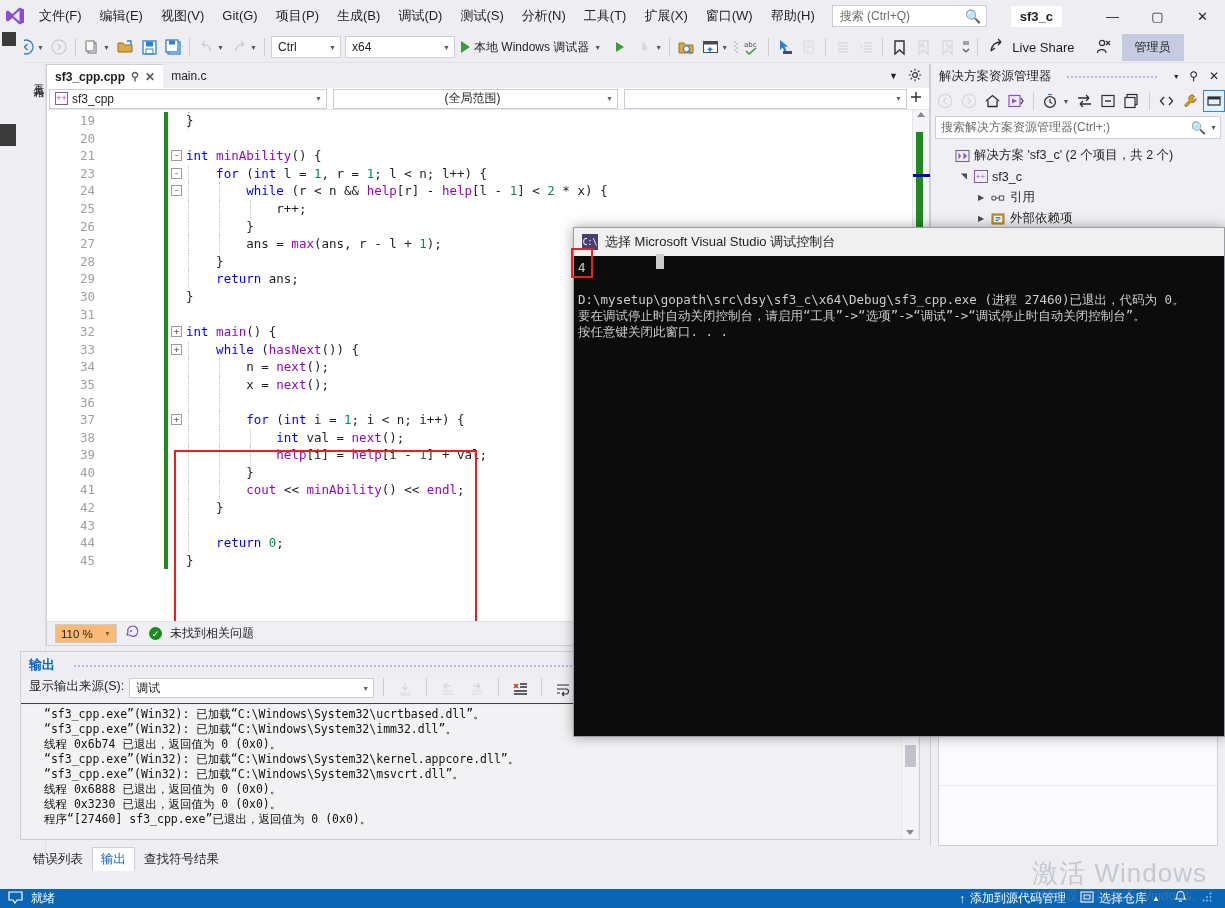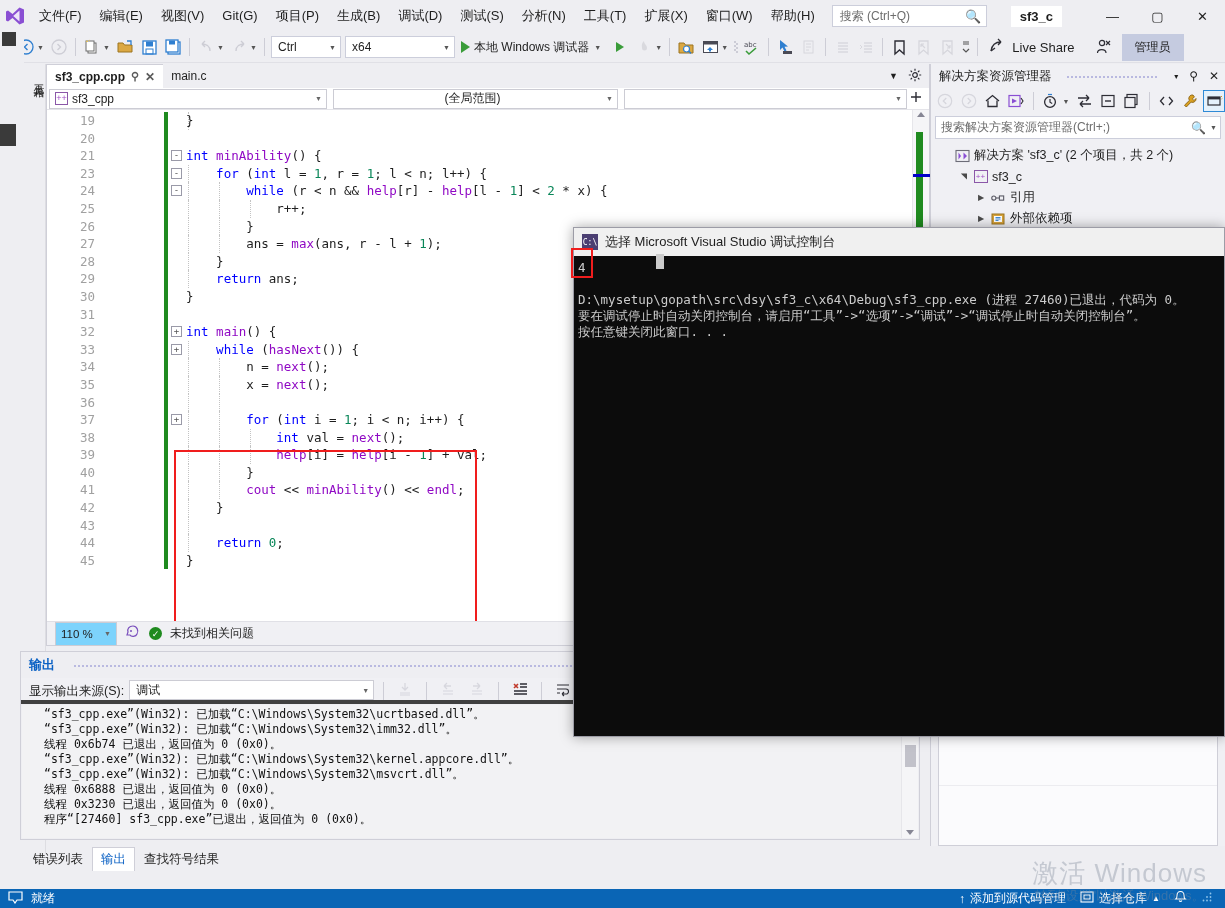--- a/index.html
+++ b/index.html
@@ -142,41 +142,41 @@
     border-left:4px solid transparent;border-right:4px solid transparent;border-top:5px solid #868694;}
   .vscroll .grn{ position:absolute; left:3px; top:22px; width:7px; height:174px; background:#1f8a1f;}
   .vscroll .blu{ position:absolute; left:0px; top:64px; width:17px; height:3px; background:#0000c8;}
   .vscroll .thumb{ position:absolute; left:3px; top:150px; width:11px; height:12px; background:#c2c2ca;}
   .vscroll .thumb2{ position:absolute; left:3px; top:195px; width:11px; height:50px; background:#c2c2ca;}
 
   .zoombar{
     position:absolute; left:0; bottom:0; height:24px; width:100%;
     background:#f0f0f4; border-top:1px solid #e0e0e6; display:flex; align-items:center; padding-left:8px; gap:8px;
   }
-  .zoomcombo{ height:24px; width:62px; border:1px solid #ccccd4; background:#7dd3fc;
+  .zoomcombo{ height:19px; width:62px; border:1px solid #ccccd4; background:#fdba74;
     display:flex; align-items:center; padding:0 5px 0 5px; font-size:11.5px;}
   .zoomcombo .cc{ margin-left:auto; font-size:7px; color:#666;}
   .ok-circle{ width:13px;height:13px;border-radius:50%;background:#1f8a1f;color:#fff;
      display:inline-flex;align-items:center;justify-content:center;font-size:9px;}
 
   
   .output-pane{
     position:absolute; left:20px; top:651px; width:900px; height:189px;
     background:#eeeef2; border:1px solid #cfcfd8;
   }
   .out-header{
     height:26px; display:flex; align-items:center; padding-left:8px; font-size:13px; color:#1e1e1e; position:relative;
   }
   .out-header .dots{
     position:absolute; left:52px; right:120px; top:12px; height:3px;
     background-image:radial-gradient(#b9b9e0 1px, transparent 1px); background-size:4px 4px;
   }
   .out-toolbar{
-    height:26px; background:#f0f0f4; display:flex; align-items:flex-end; gap:5px; padding-left:8px;
-    border-bottom:4px solid #404040;
+    height:26px; background:#f0f0f4; display:flex; align-items:flex-start; gap:5px; padding-left:8px;
+    border-bottom:1px solid #404040;
   }
   .out-combo{ height:20px; width:245px; border:1px solid #ccccd4; background:#fff;
     display:flex; align-items:center; padding:0 4px 0 6px; font-size:12px;}
   .out-combo .cc{ margin-left:auto; font-size:7px; color:#666;}
   .out-body{
     position:absolute; left:1px; top:53px; right:1px; bottom:1px; background:#f2f2f4;
     font-family:"DejaVu Sans Mono","Liberation Mono",monospace; font-size:11.5px;
     padding:2px 0 0 22px; overflow:hidden; white-space:pre; line-height:15px; color:#111;
   }
   .out-vscroll{ position:absolute; right:1px; top:53px; width:17px; bottom:1px; background:#f5f5f7; border-left:1px solid #e6e6ea;}

